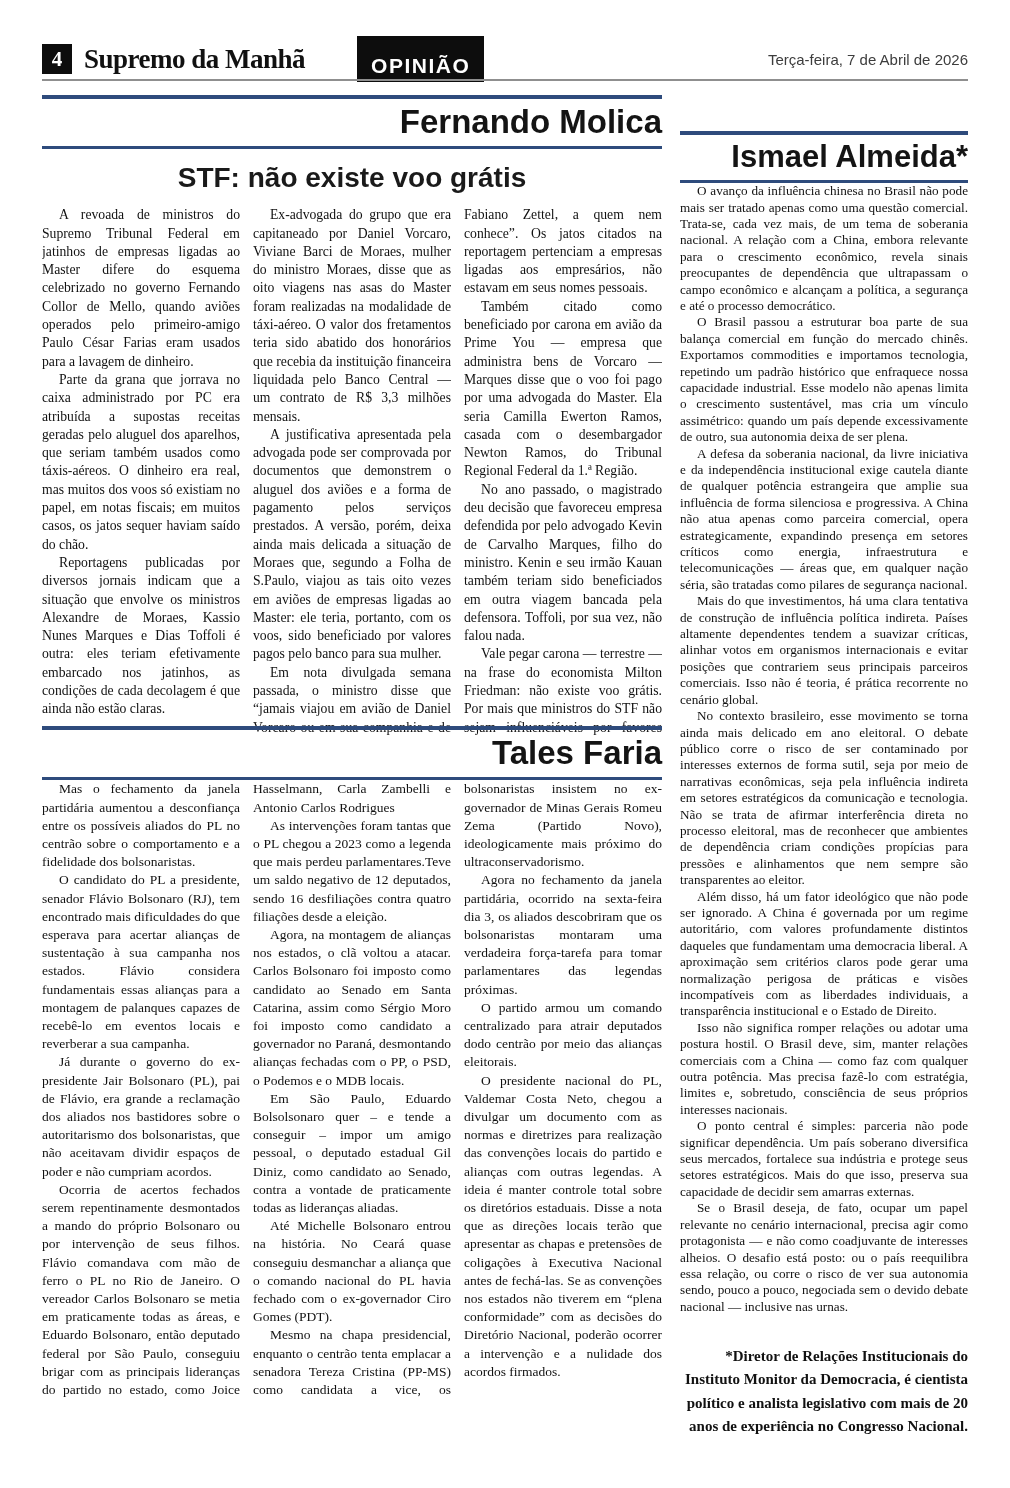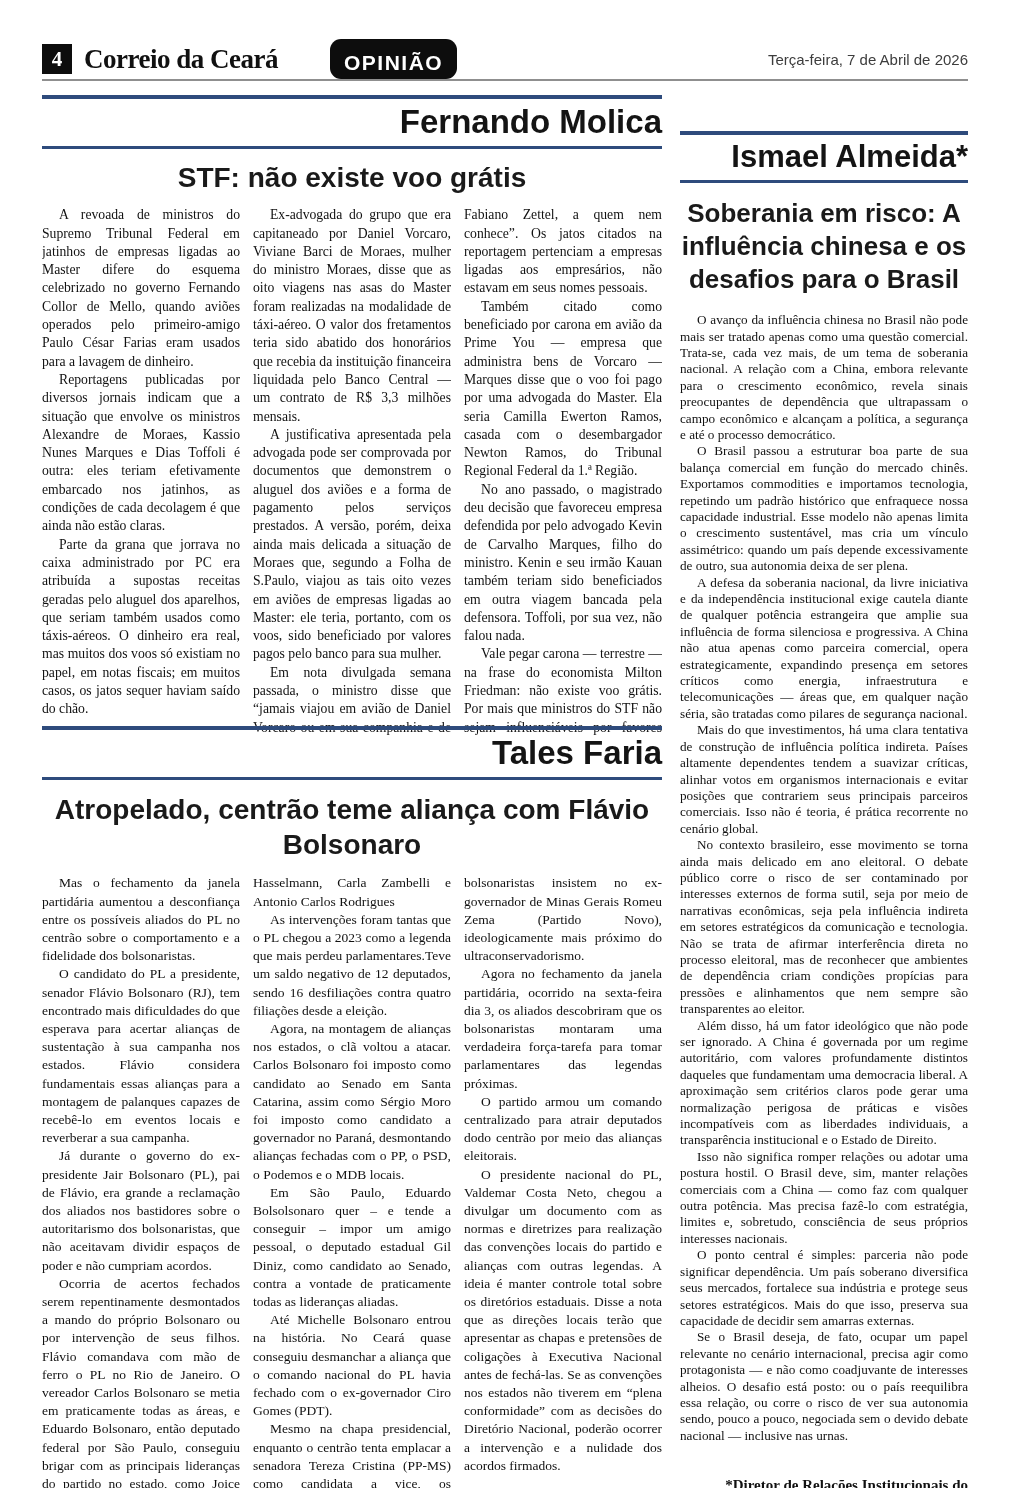--- a/index.html
+++ b/index.html
@@ -24,21 +24,21 @@
     flex:0 0 auto;
   }
   .masthead{
     font-family:"Liberation Serif", serif;font-weight:bold;
     font-size:27px;letter-spacing:-0.5px;margin-left:12px;white-space:nowrap;
   }
   .section-box{
     background:#0d0d0d;color:#fff;
     font-family:"Liberation Sans", sans-serif;font-weight:bold;
     font-size:21px;letter-spacing:1.5px;
-    padding:12px 14px 4px 14px;margin-left:52px;white-space:nowrap;border-radius:11px;
+    padding:18px 14px 4px 14px;margin-left:52px;white-space:nowrap;
   }
   .header-date{
     margin-left:auto;
     font-family:"Liberation Sans", sans-serif;
     font-size:15px;color:#3d3d3d;white-space:nowrap;
   }
   .header-rule{
     position:absolute;left:42px;right:42px;top:79px;height:2px;background:#8f8f8f;
   }
   
@@ -87,50 +87,49 @@
 </style>
 </head>
 <body>
 
 <div class="page">
 
   <div class="header">
     <div class="page-num-box">
       <span>4</span>
     </div>
-    <div class="masthead">Correio da Ceará</div>
+    <div class="masthead">Supremo da Manhã</div>
     <div class="section-box">OPINIÃO</div>
     <div class="header-date">Terça-feira, 7 de Abril de 2026</div>
   </div>
   <div class="header-rule"></div>
 
   <section class="molica">
     <div class="rule-thick"></div>
     <h1 class="author">Fernando Molica</h1>
     <div class="rule-thin"></div>
     <h2 class="headline">STF: não existe voo grátis</h2>
     <div class="body-text">
       <p>A revoada de ministros do Supremo Tribunal Federal em jatinhos de empresas ligadas ao Master difere do esquema celebrizado no governo Fernando Collor de Mello, quando aviões operados pelo primeiro-amigo Paulo César Farias eram usados para a lavagem de dinheiro.</p>
+      <p>Parte da grana que jorrava no caixa administrado por PC era atribuída a supostas receitas geradas pelo aluguel dos aparelhos, que seriam também usados como táxis-aéreos. O dinheiro era real, mas muitos dos voos só existiam no papel, em notas fiscais; em muitos casos, os jatos sequer haviam saído do chão.</p>
       <p>Reportagens publicadas por diversos jornais indicam que a situação que envolve os ministros Alexandre de Moraes, Kassio Nunes Marques e Dias Toffoli é outra: eles teriam efetivamente embarcado nos jatinhos, as condições de cada decolagem é que ainda não estão claras.</p>
-      <p>Parte da grana que jorrava no caixa administrado por PC era atribuída a supostas receitas geradas pelo aluguel dos aparelhos, que seriam também usados como táxis-aéreos. O dinheiro era real, mas muitos dos voos só existiam no papel, em notas fiscais; em muitos casos, os jatos sequer haviam saído do chão.</p>
       <p>Ex-advogada do grupo que era capitaneado por Daniel Vorcaro, Viviane Barci de Moraes, mulher do ministro Moraes, disse que as oito viagens nas asas do Master foram realizadas na modalidade de táxi-aéreo. O valor dos fretamentos teria sido abatido dos honorários que recebia da instituição financeira liquidada pelo Banco Central — um contrato de R$ 3,3 milhões mensais.</p>
       <p>A justificativa apresentada pela advogada pode ser comprovada por documentos que demonstrem o aluguel dos aviões e a forma de pagamento pelos serviços prestados. A versão, porém, deixa ainda mais delicada a situação de Moraes que, segundo a Folha de S.Paulo, viajou as tais oito vezes em aviões de empresas ligadas ao Master: ele teria, portanto, com os voos, sido beneficiado por valores pagos pelo banco para sua mulher.</p>
       <p>Em nota divulgada semana passada, o ministro disse que “jamais viajou em avião de Daniel Vorcaro ou em sua companhia e de Fabiano Zettel, a quem nem conhece”. Os jatos citados na reportagem pertenciam a empresas ligadas aos empresários, não estavam em seus nomes pessoais.</p>
       <p>Também citado como beneficiado por carona em avião da Prime You — empresa que administra bens de Vorcaro — Marques disse que o voo foi pago por uma advogada do Master. Ela seria Camilla Ewerton Ramos, casada com o desembargador Newton Ramos, do Tribunal Regional Federal da 1.ª Região.</p>
       <p>No ano passado, o magistrado deu decisão que favoreceu empresa defendida por pelo advogado Kevin de Carvalho Marques, filho do ministro. Kenin e seu irmão Kauan também teriam sido beneficiados em outra viagem bancada pela defensora. Toffoli, por sua vez, não falou nada.</p>
       <p>Vale pegar carona — terrestre — na frase do economista Milton Friedman: não existe voo grátis. Por mais que ministros do STF não sejam influenciáveis por favores concedidos por empresas ou por seus representantes, não é razoável que aceitem esse tipo de mimo.</p>
 
     </div>
   </section>
 
   <section class="faria">
     <div class="rule-thick"></div>
     <h1 class="author">Tales Faria</h1>
     <div class="rule-thin"></div>
-    <h2 class="headline">Atropelado, centrão teme aliança com Flávio Bolsonaro</h2>
     <div class="body-text">
       <p>Mas o fechamento da janela partidária aumentou a desconfiança entre os possíveis aliados do PL no centrão sobre o comportamento e a fidelidade dos bolsonaristas.</p>
       <p>O candidato do PL a presidente, senador Flávio Bolsonaro (RJ), tem encontrado mais dificuldades do que esperava para acertar alianças de sustentação à sua campanha nos estados. Flávio considera fundamentais essas alianças para a montagem de palanques capazes de recebê-lo em eventos locais e reverberar a sua campanha.</p>
       <p>Já durante o governo do ex-presidente Jair Bolsonaro (PL), pai de Flávio, era grande a reclamação dos aliados nos bastidores sobre o autoritarismo dos bolsonaristas, que não aceitavam dividir espaços de poder e não cumpriam acordos.</p>
       <p>Ocorria de acertos fechados serem repentinamente desmontados a mando do próprio Bolsonaro ou por intervenção de seus filhos. Flávio comandava com mão de ferro o PL no Rio de Janeiro. O vereador Carlos Bolsonaro se metia em praticamente todas as áreas, e Eduardo Bolsonaro, então deputado federal por São Paulo, conseguiu brigar com as principais lideranças do partido no estado, como Joice Hasselmann, Carla Zambelli e Antonio Carlos Rodrigues</p>
       <p>As intervenções foram tantas que o PL chegou a 2023 como a legenda que mais perdeu parlamentares.Teve um saldo negativo de 12 deputados, sendo 16 desfiliações contra quatro filiações desde a eleição.</p>
       <p>Agora, na montagem de alianças nos estados, o clã voltou a atacar. Carlos Bolsonaro foi imposto como candidato ao Senado em Santa Catarina, assim como Sérgio Moro foi imposto como candidato a governador no Paraná, desmontando alianças fechadas com o PP, o PSD, o Podemos e o MDB locais.</p>
       <p>Em São Paulo, Eduardo Bolsolsonaro quer – e tende a conseguir – impor um amigo pessoal, o deputado estadual Gil Diniz, como candidato ao Senado, contra a vontade de praticamente todas as lideranças aliadas.</p>
       <p>Até Michelle Bolsonaro entrou na história. No Ceará quase conseguiu desmanchar a aliança que o comando nacional do PL havia fechado com o ex-governador Ciro Gomes (PDT).</p>
       <p>Mesmo na chapa presidencial, enquanto o centrão tenta emplacar a senadora Tereza Cristina (PP-MS) como candidata a vice, os bolsonaristas insistem no ex-governador de Minas Gerais Romeu Zema (Partido Novo), ideologicamente mais próximo do ultraconservadorismo.</p>
@@ -138,21 +137,20 @@
       <p>O partido armou um comando centralizado para atrair deputados dodo centrão por meio das alianças eleitorais.</p>
       <p>O presidente nacional do PL, Valdemar Costa Neto, chegou a divulgar um documento com as normas e diretrizes para realização das convenções locais do partido e alianças com outras legendas. A ideia é manter controle total sobre os diretórios estaduais. Disse a nota que as direções locais terão que apresentar as chapas e pretensões de coligações à Executiva Nacional antes de fechá-las. Se as convenções nos estados não tiverem em “plena conformidade” com as decisões do Diretório Nacional, poderão ocorrer a intervenção e a nulidade dos acordos firmados.</p>
 
     </div>
   </section>
 
   <section class="almeida">
     <div class="rule-thick"></div>
     <h1 class="author">Ismael Almeida*</h1>
     <div class="rule-thin"></div>
-    <h2 class="headline">Soberania em risco: A influência chinesa e os desafios para o Brasil</h2>
     <div class="body-text">
       <p>O avanço da influência chinesa no Brasil não pode mais ser tratado apenas como uma questão comercial. Trata-se, cada vez mais, de um tema de soberania nacional. A relação com a China, embora relevante para o crescimento econômico, revela sinais preocupantes de dependência que ultrapassam o campo econômico e alcançam a política, a segurança e até o processo democrático.</p>
       <p>O Brasil passou a estruturar boa parte de sua balança comercial em função do mercado chinês. Exportamos commodities e importamos tecnologia, repetindo um padrão histórico que enfraquece nossa capacidade industrial. Esse modelo não apenas limita o crescimento sustentável, mas cria um vínculo assimétrico: quando um país depende excessivamente de outro, sua autonomia deixa de ser plena.</p>
       <p>A defesa da soberania nacional, da livre iniciativa e da independência institucional exige cautela diante de qualquer potência estrangeira que amplie sua influência de forma silenciosa e progressiva. A China não atua apenas como parceira comercial, opera estrategicamente, expandindo presença em setores críticos como energia, infraestrutura e telecomunicações — áreas que, em qualquer nação séria, são tratadas como pilares de segurança nacional.</p>
       <p>Mais do que investimentos, há uma clara tentativa de construção de influência política indireta. Países altamente dependentes tendem a suavizar críticas, alinhar votos em organismos internacionais e evitar posições que contrariem seus principais parceiros comerciais. Isso não é teoria, é prática recorrente no cenário global.</p>
       <p>No contexto brasileiro, esse movimento se torna ainda mais delicado em ano eleitoral. O debate público corre o risco de ser contaminado por interesses externos de forma sutil, seja por meio de narrativas econômicas, seja pela influência indireta em setores estratégicos da comunicação e tecnologia. Não se trata de afirmar interferência direta no processo eleitoral, mas de reconhecer que ambientes de dependência criam condições propícias para pressões e alinhamentos que nem sempre são transparentes ao eleitor.</p>
       <p>Além disso, há um fator ideológico que não pode ser ignorado. A China é governada por um regime autoritário, com valores profundamente distintos daqueles que fundamentam uma democracia liberal. A aproximação sem critérios claros pode gerar uma normalização perigosa de práticas e visões incompatíveis com as liberdades individuais, a transparência institucional e o Estado de Direito.</p>
       <p>Isso não significa romper relações ou adotar uma postura hostil. O Brasil deve, sim, manter relações comerciais com a China — como faz com qualquer outra potência. Mas precisa fazê-lo com estratégia, limites e, sobretudo, consciência de seus próprios interesses nacionais.</p>
       <p>O ponto central é simples: parceria não pode significar dependência. Um país soberano diversifica seus mercados, fortalece sua indústria e protege seus setores estratégicos. Mais do que isso, preserva sua capacidade de decidir sem amarras externas.</p>
       <p>Se o Brasil deseja, de fato, ocupar um papel relevante no cenário internacional, precisa agir como protagonista — e não como coadjuvante de interesses alheios. O desafio está posto: ou o país reequilibra essa relação, ou corre o risco de ver sua autonomia sendo, pouco a pouco, negociada sem o devido debate nacional — inclusive nas urnas.</p>

